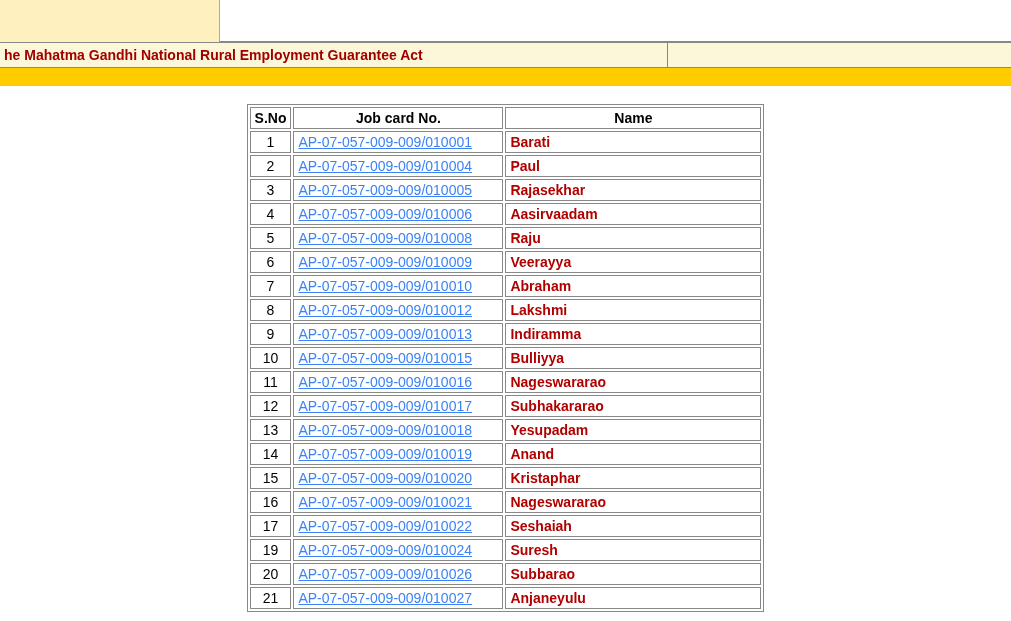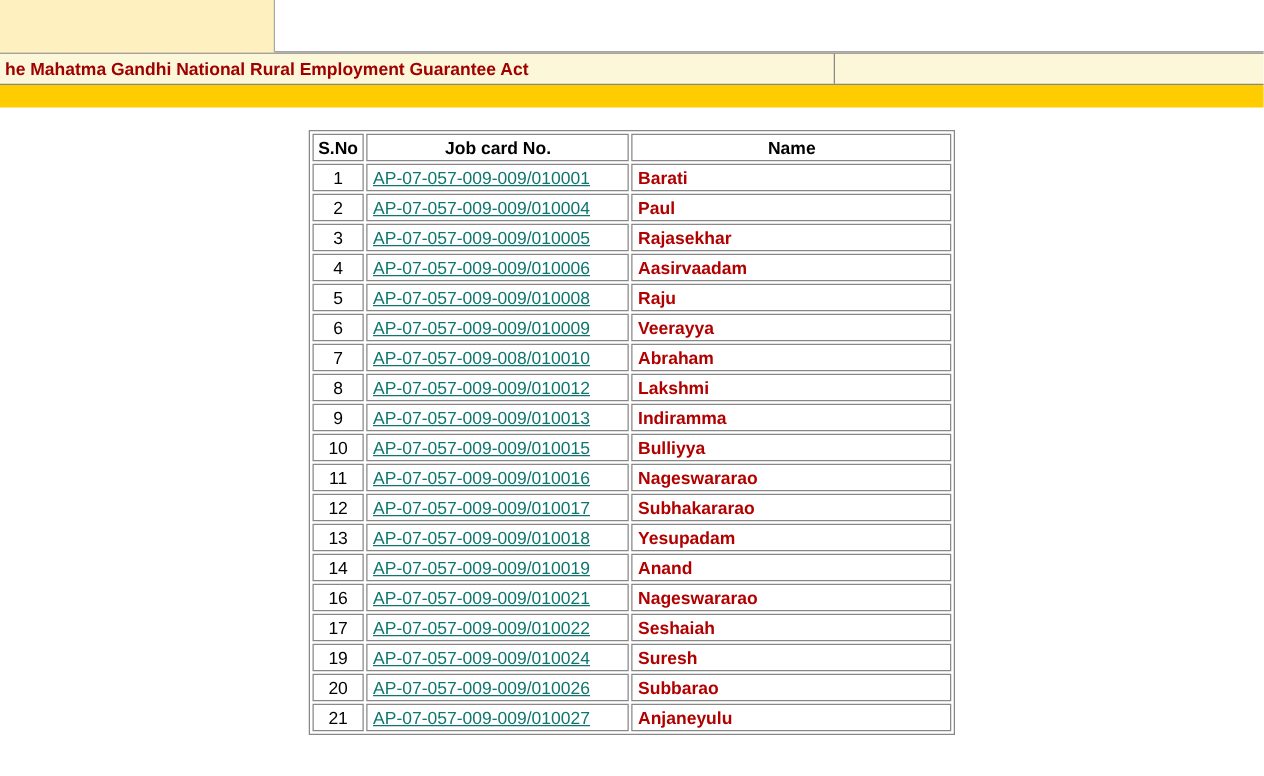--- a/index.html
+++ b/index.html
@@ -69,21 +69,21 @@
   }
   td.sno {
     text-align: center;
     width: 40px;
     color: #000;
   }
   td.jobcard {
     width: 210px;
   }
   td.jobcard a {
-    color: #0f766e;
+    color: #3b82f6;
     text-decoration: underline;
     cursor: pointer;
   }
   td.name {
     width: 256px;
     color: #b00000;
     font-weight: bold;
   }
 </style>
 </head>
@@ -135,21 +135,21 @@
           <td class="jobcard"><a>AP-07-057-009-009/010008</a></td>
           <td class="name">Raju</td>
         </tr>
         <tr>
           <td class="sno">6</td>
           <td class="jobcard"><a>AP-07-057-009-009/010009</a></td>
           <td class="name">Veerayya</td>
         </tr>
         <tr>
           <td class="sno">7</td>
-          <td class="jobcard"><a>AP-07-057-009-008/010010</a></td>
+          <td class="jobcard"><a>AP-07-057-009-009/010010</a></td>
           <td class="name">Abraham</td>
         </tr>
         <tr>
           <td class="sno">8</td>
           <td class="jobcard"><a>AP-07-057-009-009/010012</a></td>
           <td class="name">Lakshmi</td>
         </tr>
         <tr>
           <td class="sno">9</td>
           <td class="jobcard"><a>AP-07-057-009-009/010013</a></td>
@@ -174,20 +174,25 @@
           <td class="sno">13</td>
           <td class="jobcard"><a>AP-07-057-009-009/010018</a></td>
           <td class="name">Yesupadam</td>
         </tr>
         <tr>
           <td class="sno">14</td>
           <td class="jobcard"><a>AP-07-057-009-009/010019</a></td>
           <td class="name">Anand</td>
         </tr>
         <tr>
+          <td class="sno">15</td>
+          <td class="jobcard"><a>AP-07-057-009-009/010020</a></td>
+          <td class="name">Kristaphar</td>
+        </tr>
+        <tr>
           <td class="sno">16</td>
           <td class="jobcard"><a>AP-07-057-009-009/010021</a></td>
           <td class="name">Nageswararao</td>
         </tr>
         <tr>
           <td class="sno">17</td>
           <td class="jobcard"><a>AP-07-057-009-009/010022</a></td>
           <td class="name">Seshaiah</td>
         </tr>
         <tr>

